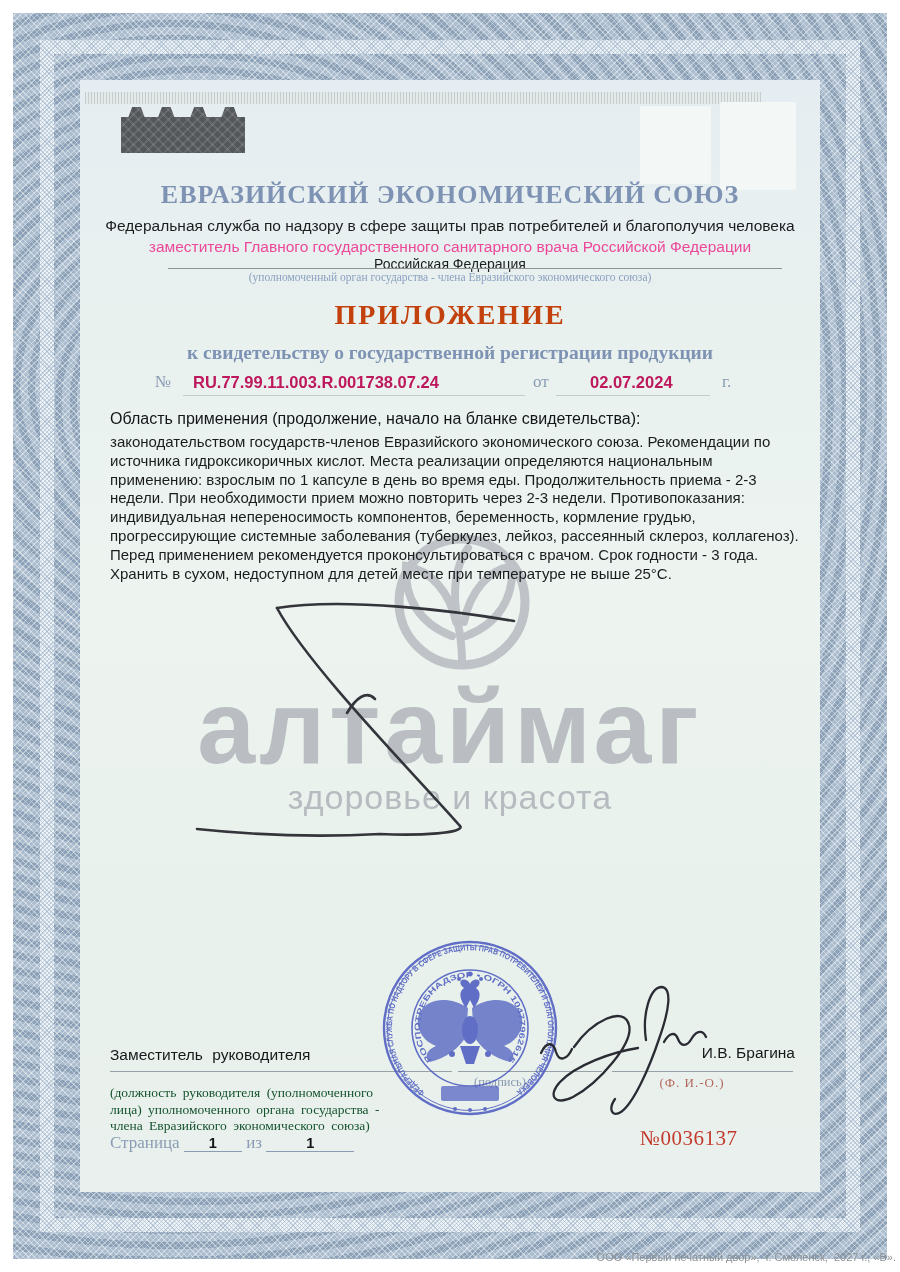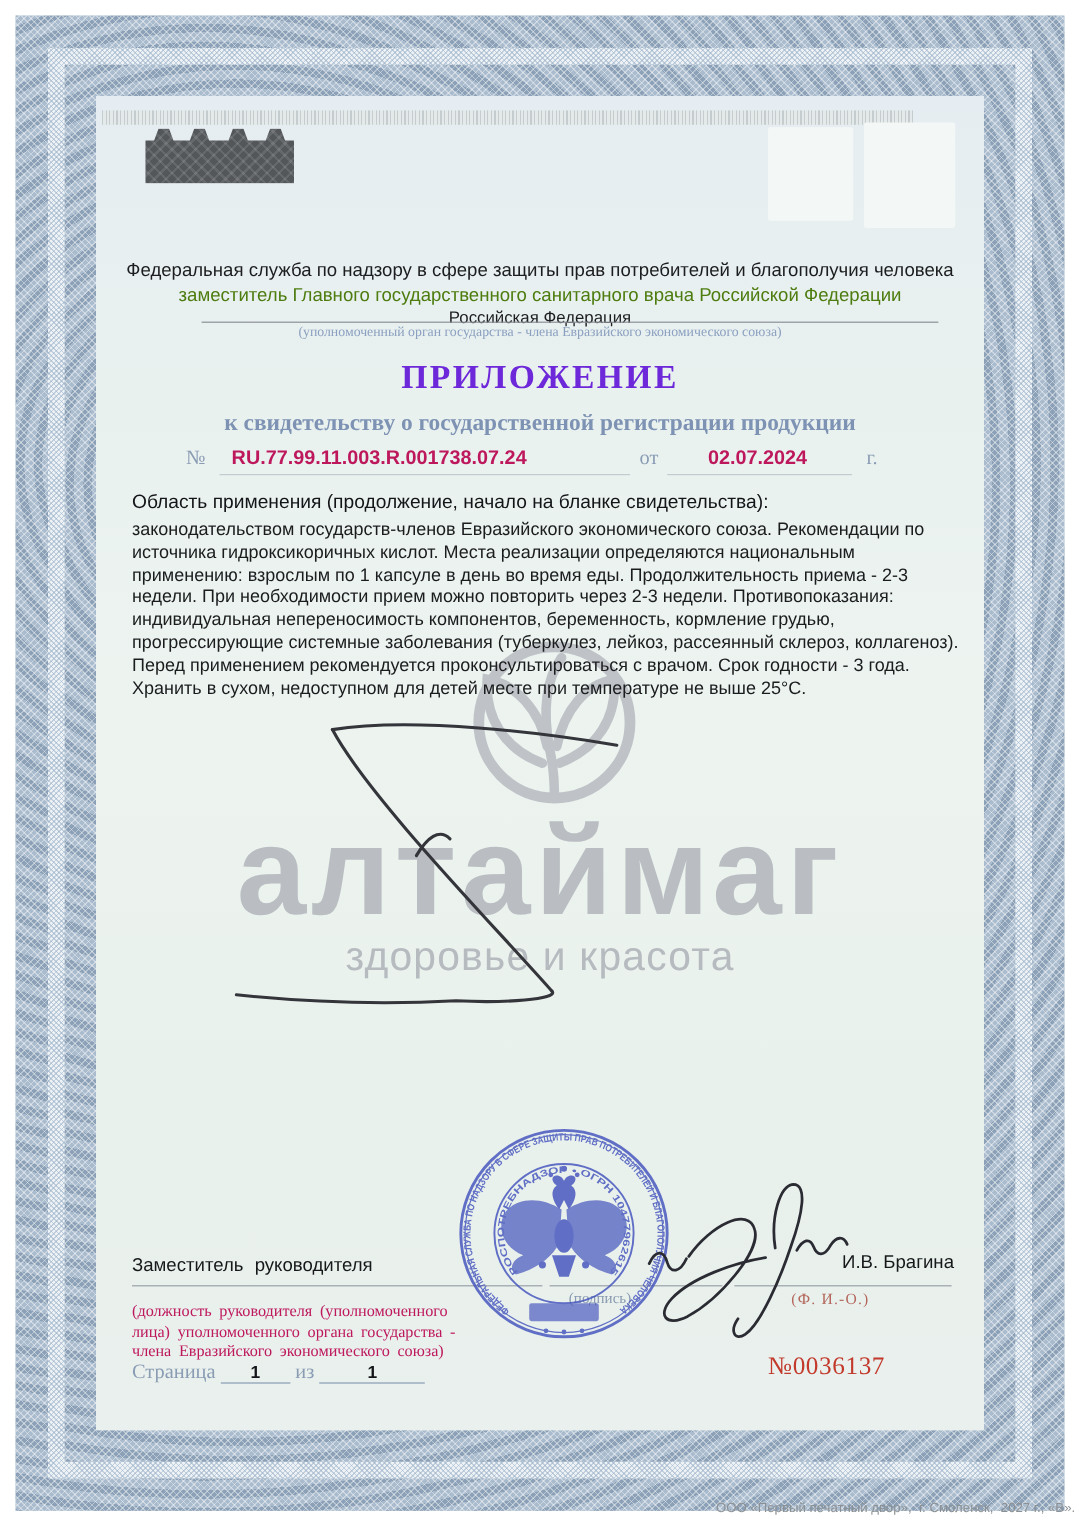--- a/index.html
+++ b/index.html
@@ -32,25 +32,25 @@
       repeating-linear-gradient(-45deg, rgba(255,255,255,.10) 0 2px, rgba(0,0,0,0) 2px 7px),
       #54575a;
     clip-path:polygon(0 22%,6% 22%,9% 0,16% 0,19% 22%,30% 22%,33% 0,40% 0,43% 22%,56% 22%,59% 0,66% 0,69% 22%,81% 22%,84% 0,91% 0,94% 22%,100% 22%,100% 100%,0 100%);}
   .patch{position:absolute;background:#f3f8f6;border-radius:2px;}
   .patch.p1{left:640px;top:106px;width:71px;height:78px;}
   .patch.p2{left:720px;top:102px;width:76px;height:88px;}
   
   .ctr{position:absolute;left:82px;width:736px;text-align:center;}
   .union-title{top:180px;font-size:26px;font-weight:bold;letter-spacing:1px;color:#7e93b4;}
   .auth1{top:217px;font-size:15.5px;color:#1c1d1f;}
-  .auth2{top:238px;font-size:15.5px;color:#4d7c0f;}
+  .auth2{top:238px;font-size:15.5px;color:#ec4899;}
   .country{top:256px;font-size:14px;color:#1c1d1f;}
   .rule{position:absolute;height:0;border-top:1px solid #8d9196;}
   .note{top:271px;font-size:11.5px;color:#8ba0c0;}
-  .doc-title{top:299px;font-size:28px;font-weight:bold;letter-spacing:2px;color:#6d28d9;}
+  .doc-title{top:299px;font-size:28px;font-weight:bold;letter-spacing:2px;color:#c2410c;}
   .doc-sub{top:342px;font-size:19.5px;font-weight:bold;color:#7e93b4;}
   .abs{position:absolute;}
   .lbl-blue{color:#8a9cb4;font-size:17px;}
   .regnum{color:#be185d;font-weight:bold;font-size:16.5px;}
   .faint{border-top:1px solid #bcc6ca;}
   .body-head{left:110px;top:410px;font-size:16px;font-weight:normal;color:#141518;}
   .body-par{left:110px;top:433px;width:700px;font-size:15px;line-height:18.8px;color:#1b1c1e;}
   
   .wm-brand{position:absolute;left:82px;top:668px;width:736px;text-align:center;
     font-weight:bold;font-size:104px;letter-spacing:4px;color:#babec2;}
@@ -58,21 +58,21 @@
     font-size:34px;letter-spacing:1px;color:#b6bbc0;}
   svg.layer{position:absolute;left:0;top:0;}
   
   .pos-title{left:110px;top:1046px;font-size:15.5px;color:#17181a;word-spacing:5px;}
   .signer{left:612px;top:1044px;width:183px;text-align:right;font-size:15.5px;color:#17181a;}
   .sline{top:1071px;border-top:1px solid #99a1a8;}
   .cap{font-size:12.5px;color:#8a9ab0;text-align:center;}
   .cap-sign{left:455px;top:1075px;width:90px;}
   .cap-fio{left:612px;top:1075px;width:160px;color:#b4675c;letter-spacing:1px;font-size:13px;}
   .pos-note{left:110px;top:1085px;width:360px;font-size:13.5px;line-height:16.5px;
-    color:#be185d;word-spacing:3px;}
+    color:#14532d;word-spacing:3px;}
   .pageline{left:110px;top:1133px;font-size:17px;color:#8a9cb4;}
   .pgv{display:inline-block;border-bottom:1px solid #8a9cb4;text-align:center;
     font-family:"Liberation Sans","DejaVu Sans",sans-serif;font-weight:bold;
     font-size:14.5px;color:#141518;vertical-align:baseline;}
   .serial{left:640px;top:1126px;width:156px;font-size:21px;
     letter-spacing:.5px;color:#c33a2d;}
   .printer{right:4px;top:1251px;font-size:11px;color:#8b9094;white-space:pre;}
 </style>
 </head>
 <body>
@@ -94,20 +94,21 @@
     </g>
   </svg>
   <div class="wm-brand sans" style="z-index:1">алтаймаг</div>
   <div class="wm-tag sans" style="z-index:1">здоровье и красота</div>
 
   <div class="stripeband" style="z-index:2"></div>
   <div class="redacted" style="z-index:2"></div>
   <div class="patch p1" style="z-index:2"></div>
   <div class="patch p2" style="z-index:2"></div>
 
+  <div class="ctr serif union-title abs" style="z-index:3">ЕВРАЗИЙСКИЙ ЭКОНОМИЧЕСКИЙ СОЮЗ</div>
   <div class="ctr sans auth1 abs" style="z-index:3">Федеральная служба по надзору в сфере защиты прав потребителей и благополучия человека</div>
   <div class="ctr sans auth2 abs" style="z-index:3">заместитель Главного государственного санитарного врача Российской Федерации</div>
   <div class="ctr sans country abs" style="z-index:3">Российская Федерация</div>
   <div class="rule" style="left:168px;top:268px;width:614px;z-index:3"></div>
   <div class="ctr serif note abs" style="z-index:3">(уполномоченный орган государства - члена Евразийского экономического союза)</div>
 
   <div class="ctr serif doc-title abs" style="z-index:3">ПРИЛОЖЕНИЕ</div>
   <div class="ctr serif doc-sub abs" style="z-index:3">к свидетельству о государственной регистрации продукции</div>
 
   <div class="abs serif lbl-blue" style="left:155px;top:372px;z-index:3">№</div>

